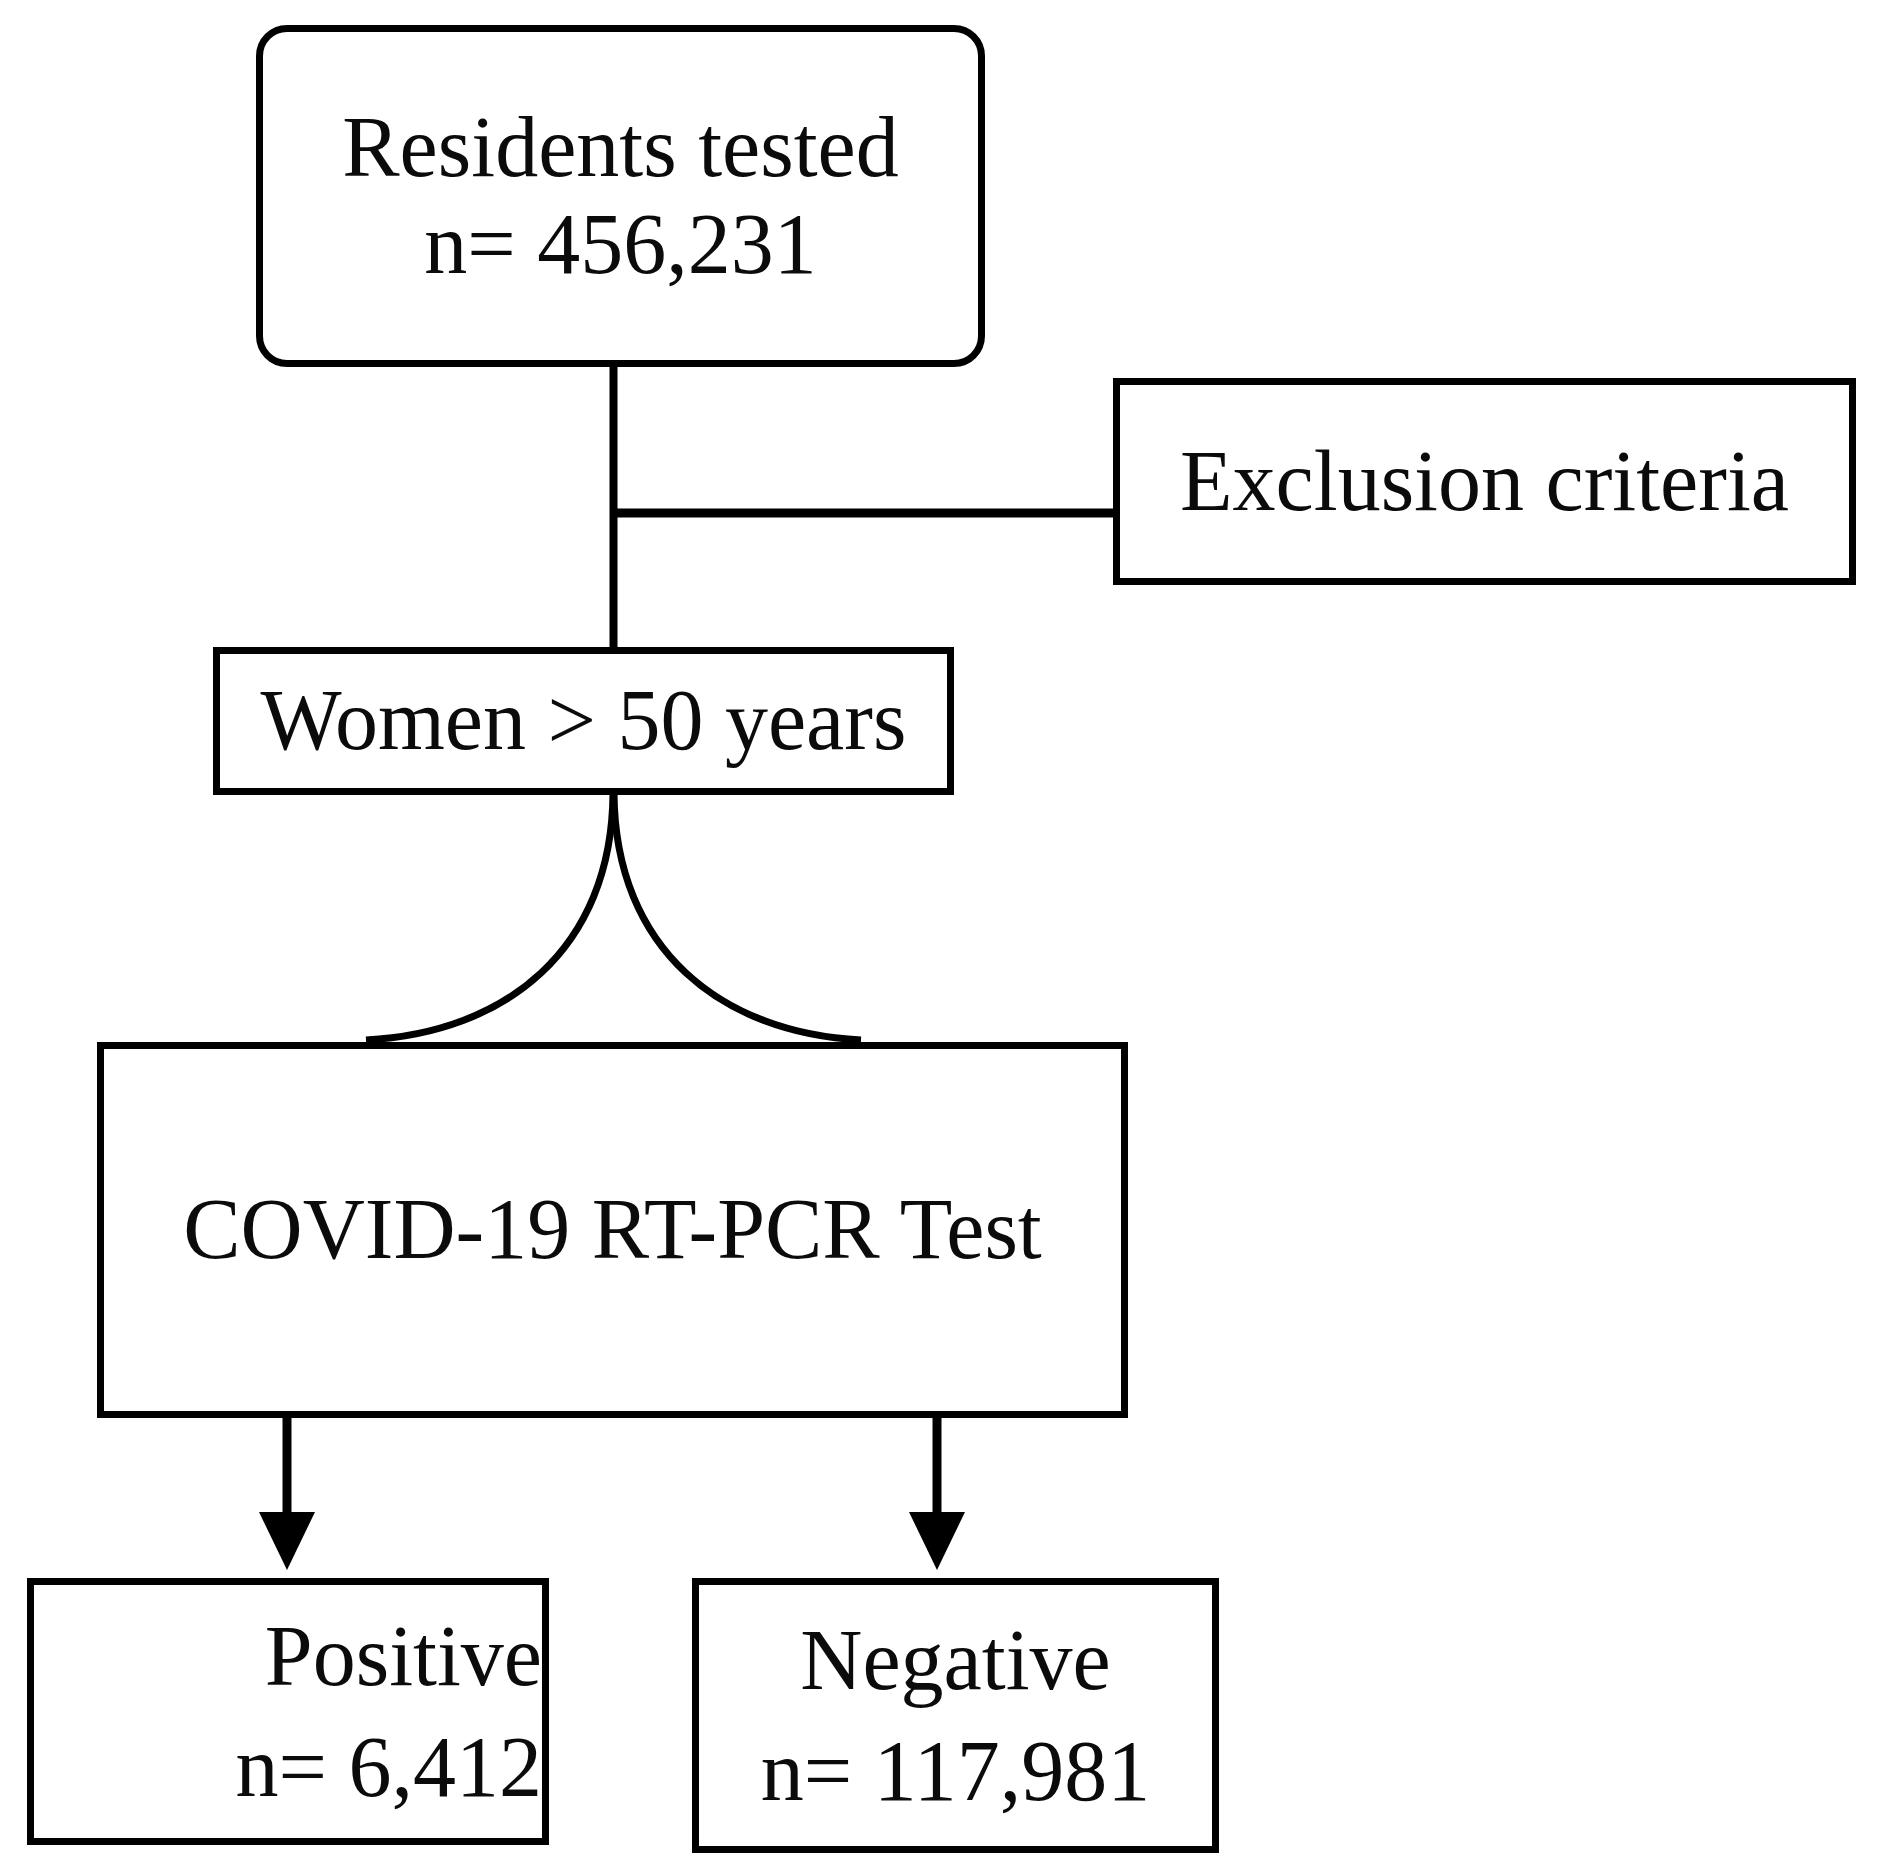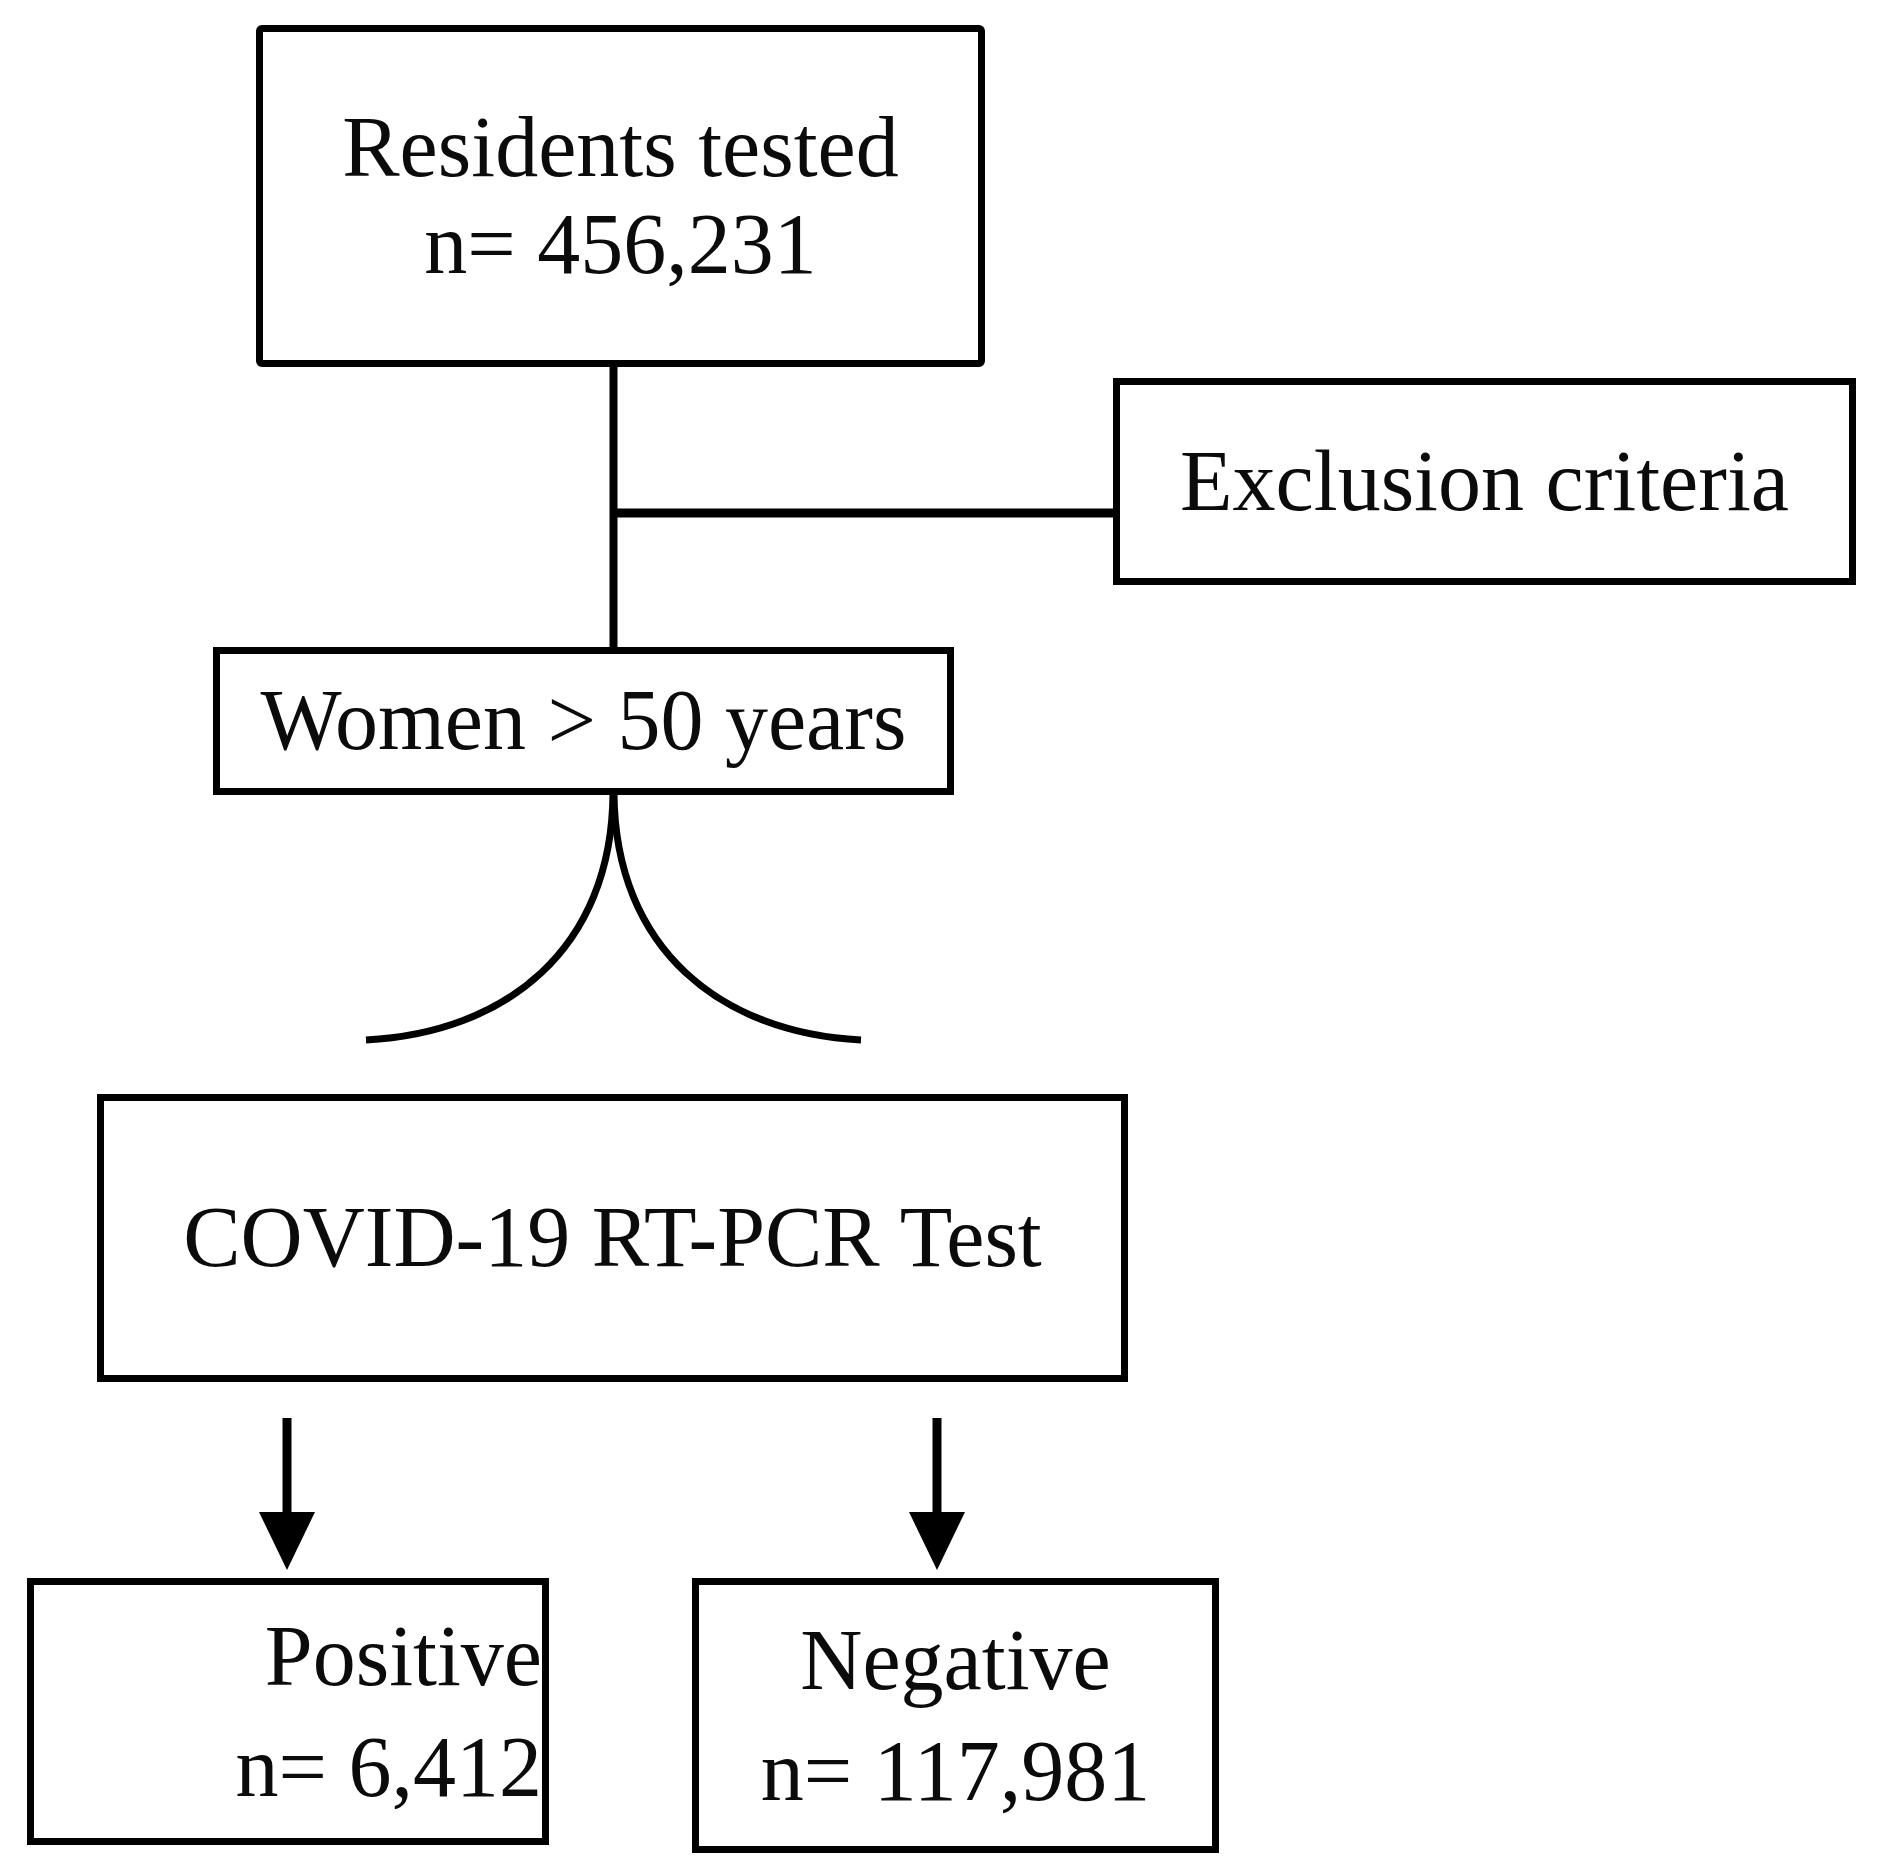--- a/index.html
+++ b/index.html
@@ -28,33 +28,33 @@
     text-align: center;
     font-size: 86px;
     line-height: 1.13;
     white-space: nowrap;
   }
   .node .txt { display: block; }
 
   #box-residents {
     left: 256px; top: 25px;
     width: 729px; height: 342px;
-    border-radius: 6px;
+    border-radius: 31px;
   }
   #box-exclusion {
     left: 1113px; top: 378px;
     width: 743px; height: 207px;
   }
   #box-women {
     left: 213px; top: 647px;
     width: 741px; height: 148px;
   }
   #box-covid {
-    left: 97px; top: 1094px;
-    width: 1031px; height: 288px;
+    left: 97px; top: 1042px;
+    width: 1031px; height: 376px;
   }
   #box-positive {
     left: 27px; top: 1578px;
     width: 522px; height: 267px;
     line-height: 1.28;
     align-items: flex-end;
   }
   #box-negative {
     left: 692px; top: 1578px;
     width: 527px; height: 275px;

